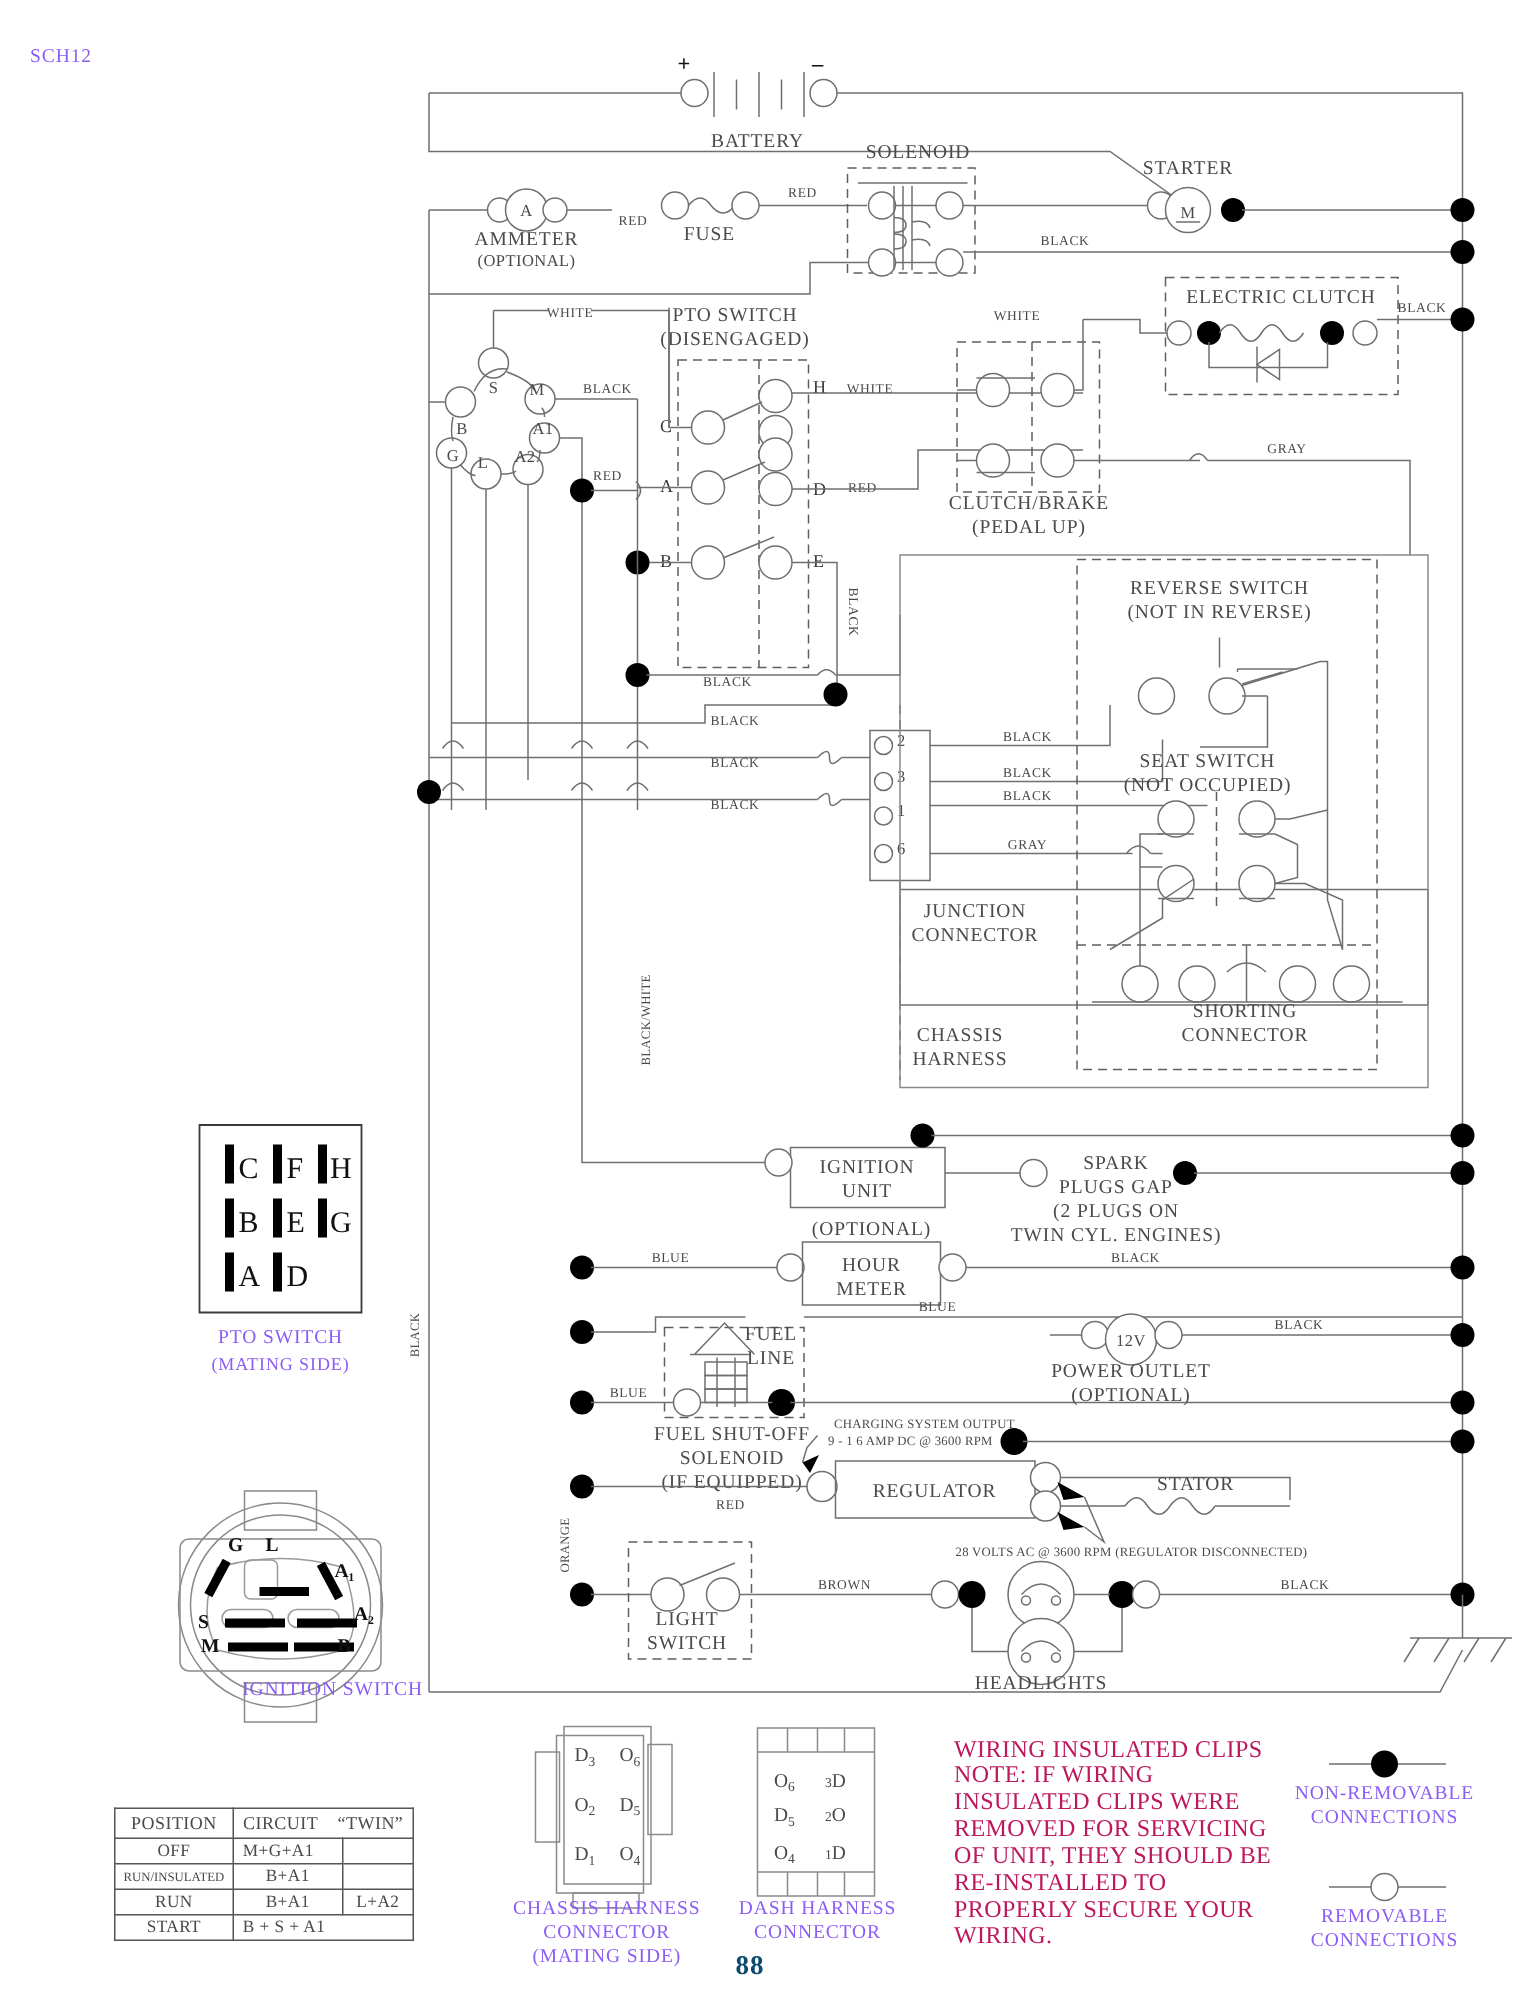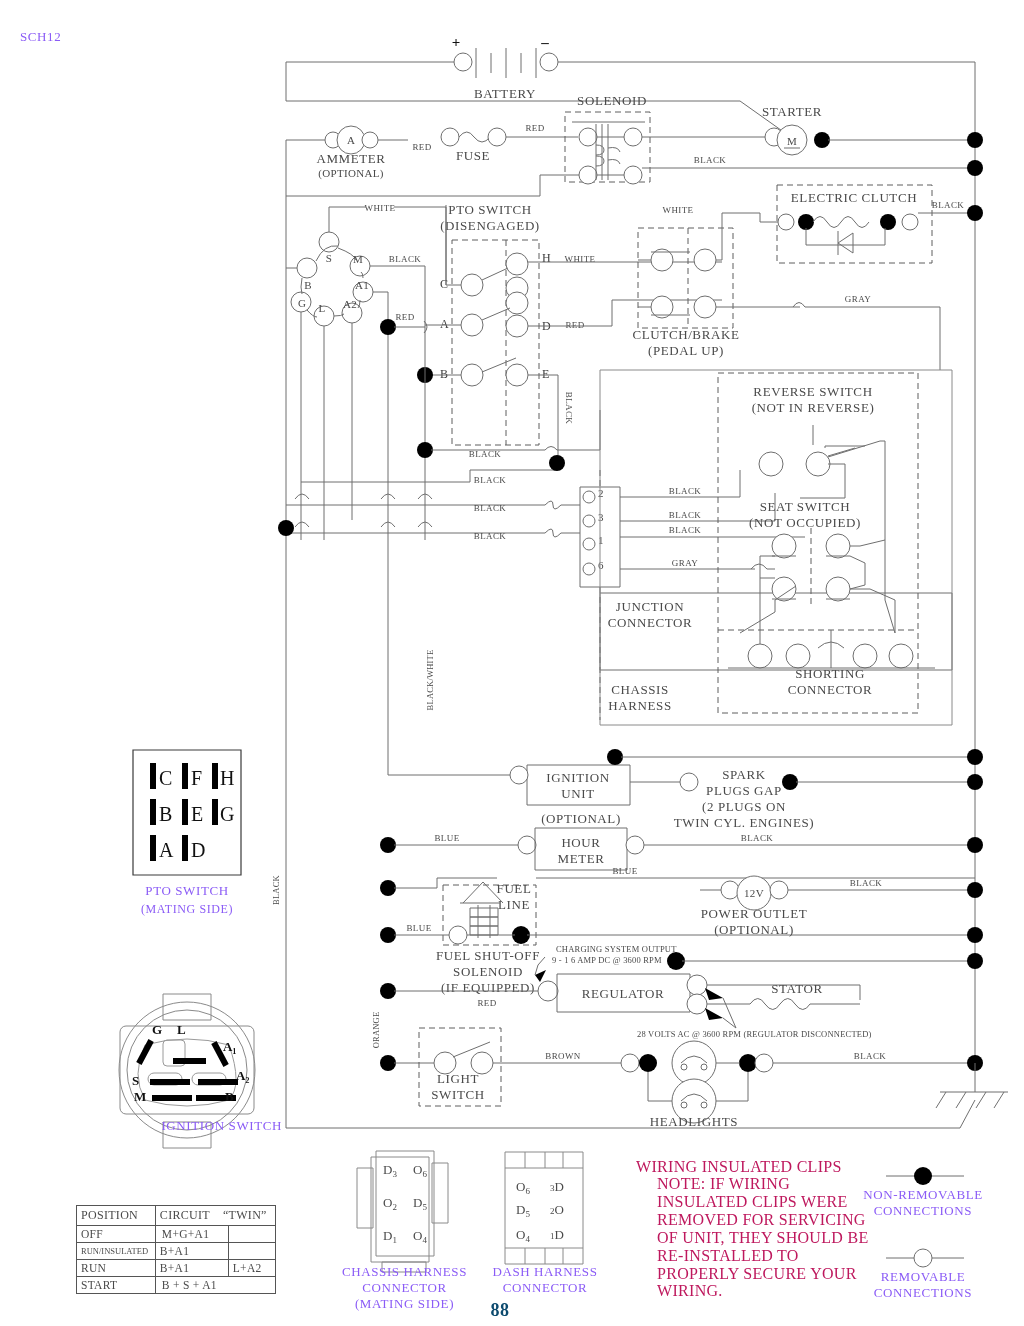--- a/index.html
+++ b/index.html
@@ -15,21 +15,21 @@
   .termlbl{font-size:12px;fill:#3a3a3a;}
   .bigbold{font-size:15px;font-weight:bold;fill:#111;}
   line,path,polyline,rect,circle,ellipse{vector-effect:non-scaling-stroke;}
   .w{stroke:#6f6f6f;stroke-width:1;fill:none;}
   .wd{stroke:#5f5f5f;stroke-width:1;fill:none;stroke-dasharray:6 4;}
   .box{stroke:#6f6f6f;stroke-width:1;fill:none;}
   .boxblk{stroke:#3a3a3a;stroke-width:1.2;fill:none;}
   .open{stroke:#6f6f6f;stroke-width:1;fill:#fff;}
   .solid{fill:#000;stroke:none;}
   .tbl{position:absolute;border-collapse:collapse;font-family:"Liberation Serif",serif;}
-  .tbl td{border:1px solid #555;font-size:11.5px;color:#4a4a4a;text-align:left;
+  .tbl td{border:1px solid #555;font-size:11.5px;color:#4a4a4a;text-align:center;
           padding:2px 4px;letter-spacing:.3px;white-space:nowrap;}
   .tbl td.hdr{font-size:12px;}
   .tbl td.narrow{font-size:8.5px;letter-spacing:0;}
   .tbl td.lft{text-align:left;padding-left:6px;}
   .note{position:absolute;font-size:16px;line-height:1.12;letter-spacing:.3px;color:#be185d;}
   .cap{position:absolute;text-align:center;font-size:13px;letter-spacing:.6px;color:#8b5cf6;line-height:1.15;}
 </style>
 </head>
 <body>
 
@@ -631,21 +631,21 @@
     </table>
 
   <div class="cap" style="left:322px;top:1265px;width:165px;font-family:Liberation Serif, serif;">CHASSIS HARNESS</div>
   <div class="cap" style="left:322px;top:1281px;width:165px;">CONNECTOR</div>
   <div class="cap" style="left:322px;top:1297px;width:165px;">(MATING SIDE)</div>
 
   <div class="cap" style="left:470px;top:1265px;width:150px;">DASH HARNESS</div>
   <div class="cap" style="left:470px;top:1281px;width:150px;">CONNECTOR</div>
 
   <div class="note" style="left:636px;top:1158px;width:300px;">WIRING INSULATED CLIPS</div>
-  <div class="note" style="left:636px;top:1175px;width:215px;margin-left:21px;">NOTE:  IF WIRING INSULATED CLIPS WERE REMOVED FOR SERVICING OF UNIT, THEY SHOULD BE RE-INSTALLED TO PROPERLY SECURE YOUR WIRING.</div>
+  <div class="note" style="left:636px;top:1175px;width:215px;">NOTE:  IF WIRING INSULATED CLIPS WERE REMOVED FOR SERVICING OF UNIT, THEY SHOULD BE RE-INSTALLED TO PROPERLY SECURE YOUR WIRING.</div>
 
   <div class="cap" style="left:848px;top:1188px;width:150px;">NON-REMOVABLE</div>
   <div class="cap" style="left:848px;top:1204px;width:150px;">CONNECTIONS</div>
   <div class="cap" style="left:848px;top:1270px;width:150px;">REMOVABLE</div>
   <div class="cap" style="left:848px;top:1286px;width:150px;">CONNECTIONS</div>
 
   <div class="cap" style="left:470px;top:1300px;width:60px;font-size:18px;font-weight:bold;color:#0c4a6e;">88</div>
 
 </div>
 

